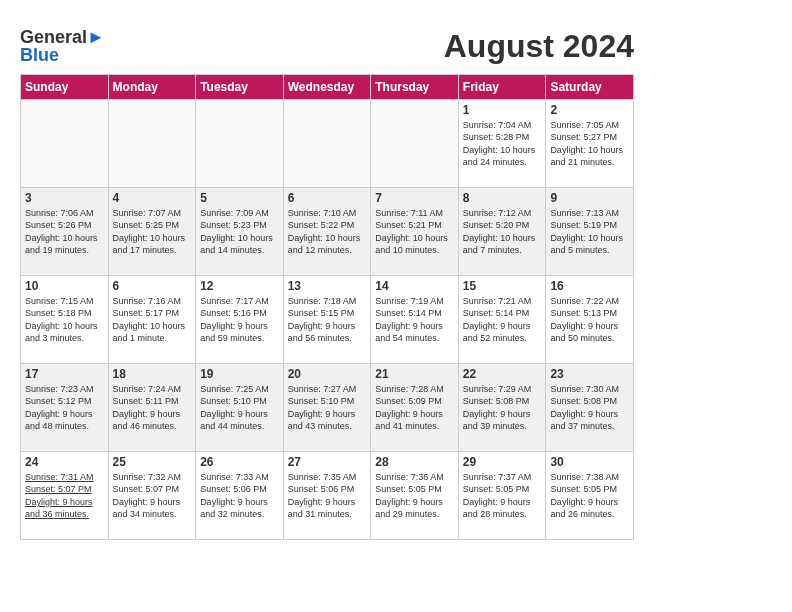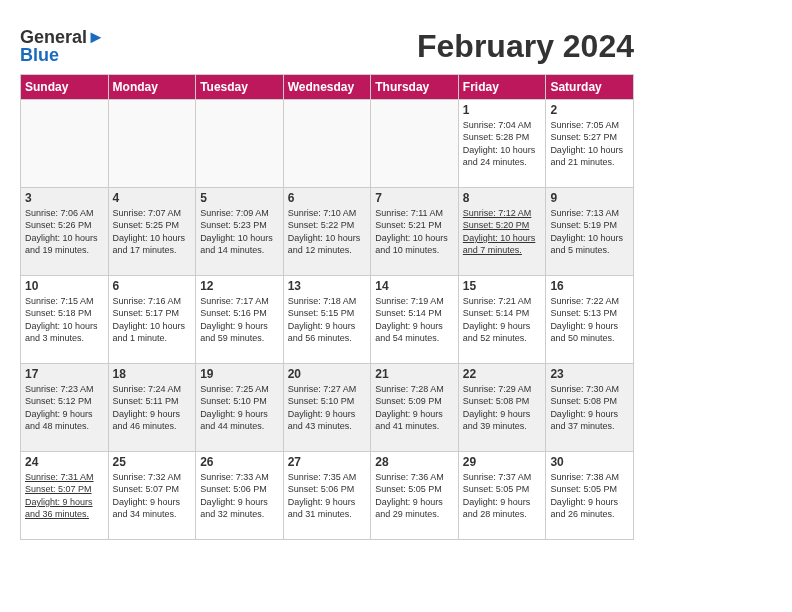--- a/index.html
+++ b/index.html
@@ -90,21 +90,21 @@
       <div>
         <div style="display:flex;align-items:center;">
           <div style="font-size:18px;font-weight:bold;color:#333;line-height:1.1;">
             <span style="color:#333;">General</span><span style="color:#1a6bbf;">►</span>
           </div>
         </div>
         <div style="font-size:18px;font-weight:bold;color:#1a6bbf;line-height:1.1;margin-top:-2px;">Blue</div>
       </div>
     </div>
     <div class="title-area">
-      <div class="month-title">February 2024</div>
+      <div class="month-title">August 2024</div>
     </div>
   </div>
 
   <table class="calendar">
     <thead>
       <tr>
       <th>Sunday</th>
           <th>Monday</th>
           <th>Tuesday</th>
           <th>Wednesday</th>
@@ -166,21 +166,21 @@
           </td>
           <td>
             <span class="day-num">7</span>
             <div class="day-info" style="white-space: pre-line;">Sunrise: 7:11 AM
 Sunset: 5:21 PM
 Daylight: 10 hours
 and 10 minutes.</div>
           </td>
           <td>
             <span class="day-num">8</span>
-            <div class="day-info" style="white-space: pre-line; text-decoration: underline;">Sunrise: 7:12 AM
+            <div class="day-info" style="white-space: pre-line;">Sunrise: 7:12 AM
 Sunset: 5:20 PM
 Daylight: 10 hours
 and 7 minutes.</div>
           </td>
           <td>
             <span class="day-num">9</span>
             <div class="day-info" style="white-space: pre-line;">Sunrise: 7:13 AM
 Sunset: 5:19 PM
 Daylight: 10 hours
 and 5 minutes.</div>

